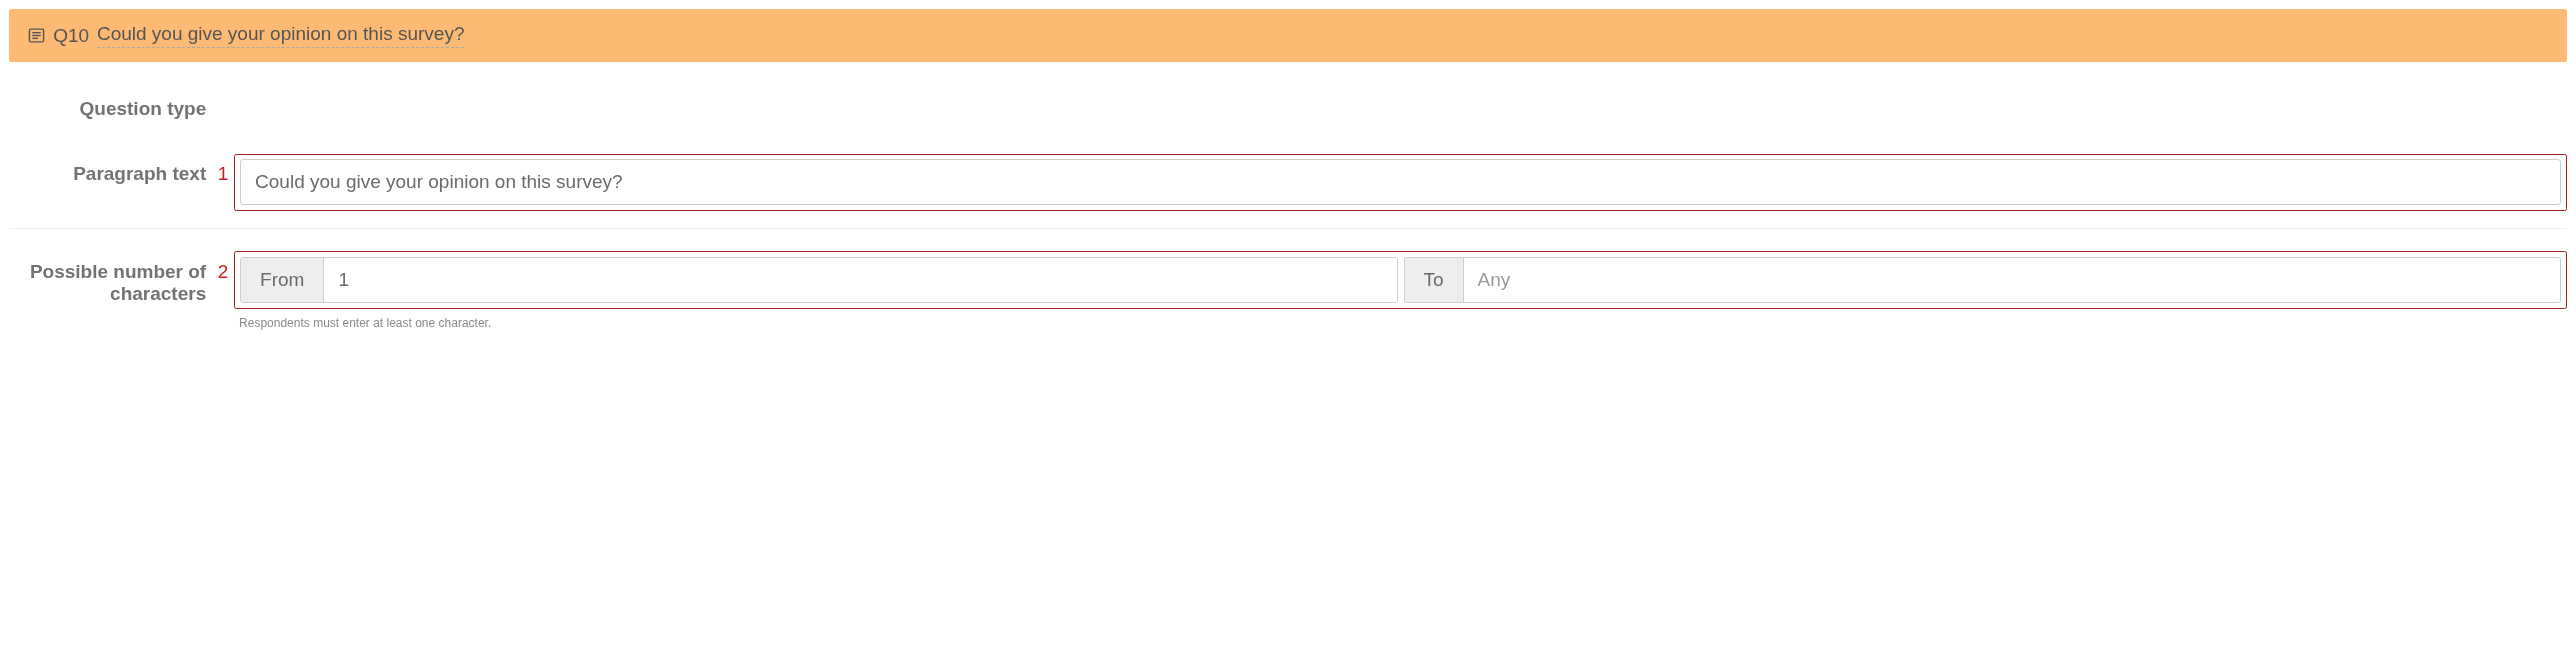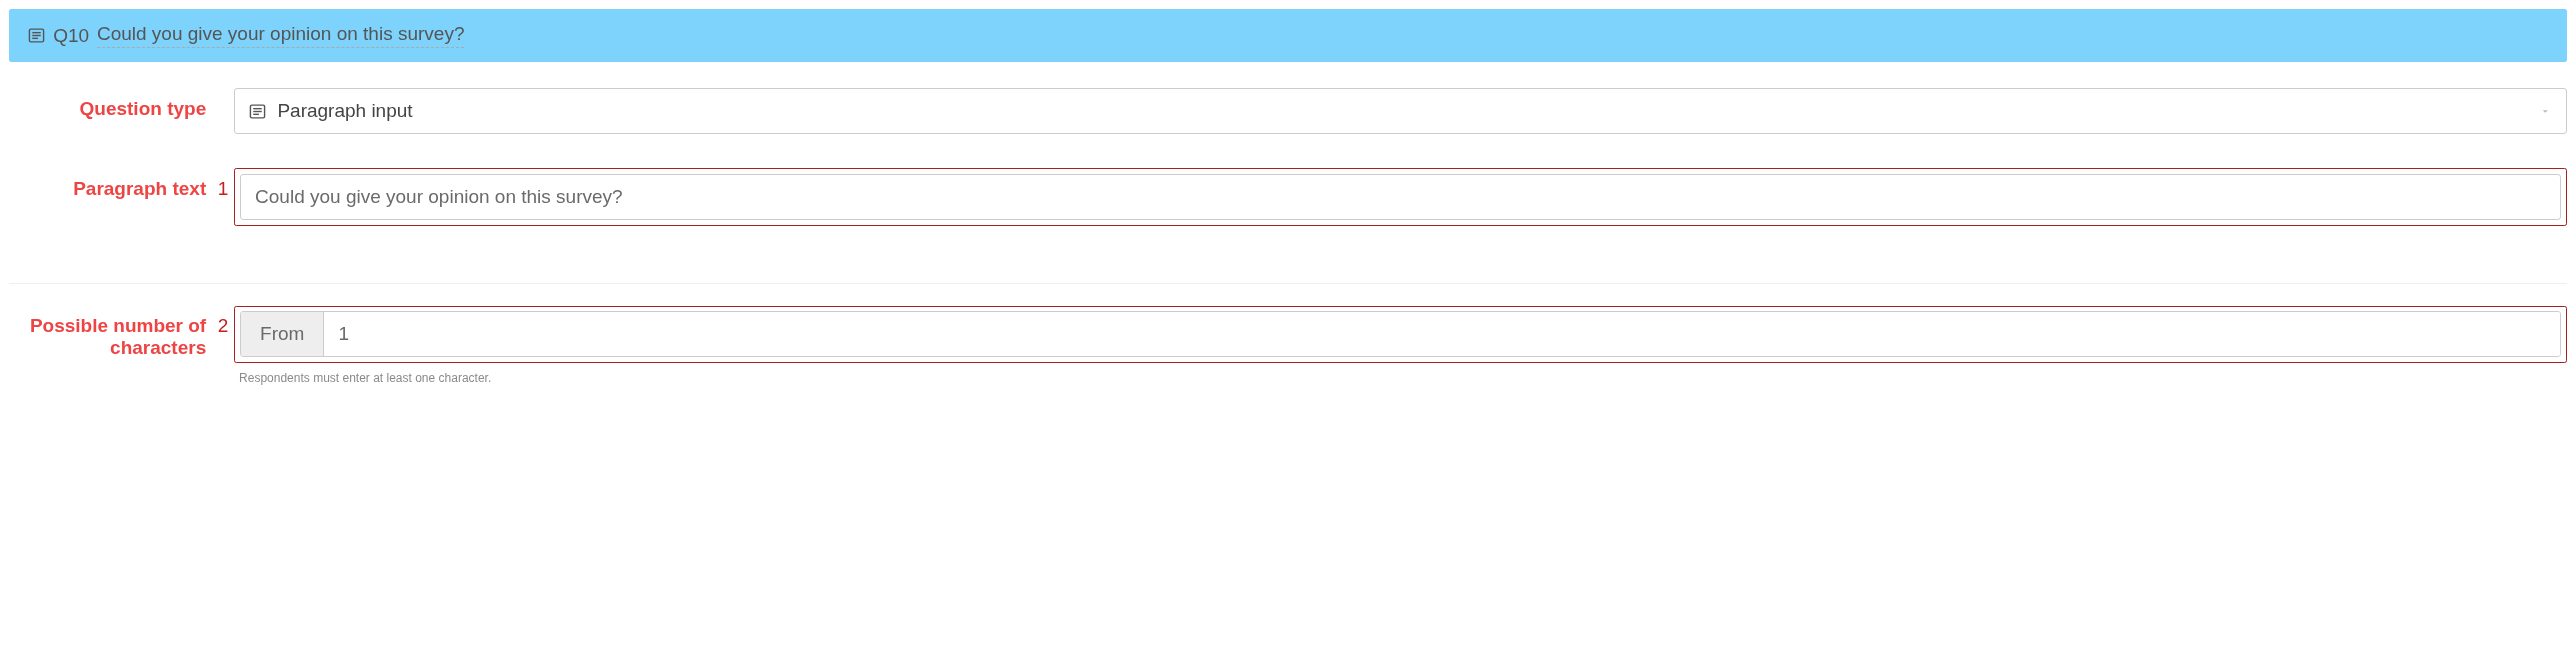--- a/index.html
+++ b/index.html
@@ -7,21 +7,21 @@
       font-family: Arial, Helvetica, sans-serif;
       background: #ffffff;
       color: #333;
       font-size: 19px;
     }
     .container {
       width: 100%;
       padding: 0;
     }
     .header-bar {
-      background: #7dd3fc;
+      background: #fdba74;
       padding: 14px 19px;
       margin: 9.4px;
       border-radius: 2.3px;
       display: flex;
       align-items: center;
       gap: 7.8px;
     }
     .header-bar .icon {
       color: #555;
       display: inline-flex;
@@ -41,32 +41,31 @@
       padding: 0 9.4px;
     }
     .form-row {
       display: flex;
       align-items: flex-start;
       padding: 17px 0;
     }
     .form-row.divider-before {
       border-top: 0.8px solid #eee;
       padding-top: 22px;
-      margin-top: 40px;
     }
     .label-col {
       width: 203px;
       text-align: right;
       padding-right: 6.2px;
       padding-top: 9.4px;
       flex-shrink: 0;
     }
     .label-col label {
       font-weight: 700;
-      color: #ef4444;
+      color: #737373;
       font-size: 19px;
     }
     .marker-col {
       width: 22px;
       text-align: right;
       padding-right: 6.2px;
       padding-top: 9.4px;
       flex-shrink: 0;
     }
     .marker-col .num {
@@ -175,38 +174,20 @@
     <span class="header-qtext">Could you give your opinion on this survey?</span>
   </div>
 
   <div class="form-body">
 
     <div class="form-row">
       <div class="label-col">
         <label>Question type</label>
       </div>
       <div class="marker-col"></div>
-      <div class="control-col">
-        <div class="select-like">
-          <span class="icon">
-            <svg width="17" height="17" viewBox="0 0 24 24" fill="none" stroke="#555" stroke-width="2">
-              <rect x="2" y="3" width="20" height="18" rx="2"></rect>
-              <line x1="6" y1="8" x2="18" y2="8"></line>
-              <line x1="6" y1="12" x2="18" y2="12"></line>
-              <line x1="6" y1="16" x2="14" y2="16"></line>
-            </svg>
-          </span>
-          <span class="value">Paragraph input</span>
-          <span class="chevron">
-            <svg width="12.5" height="12.5" viewBox="0 0 24 24" fill="#bbb">
-              <path d="M7 10l5 5 5-5z"></path>
-            </svg>
-          </span>
-        </div>
-      </div>
     </div>
 
     <div class="form-row">
       <div class="label-col">
         <label>Paragraph text</label>
       </div>
       <div class="marker-col">
         <span class="num">1</span>
       </div>
       <div class="control-col">
@@ -223,20 +204,24 @@
       <div class="marker-col">
         <span class="num">2</span>
       </div>
       <div class="control-col">
         <div class="highlight-box">
           <div class="input-group">
             <div class="segment">
               <span class="addon">From</span>
               <input type="text" value="1" style="">
             </div>
+            <div class="segment">
+              <span class="addon">To</span>
+              <input type="text" placeholder="Any" style="">
+            </div>
           </div>
         </div>
         <div class="help-text">Respondents must enter at least one character.</div>
       </div>
     </div>
 
   </div>
 </div>
 
 

